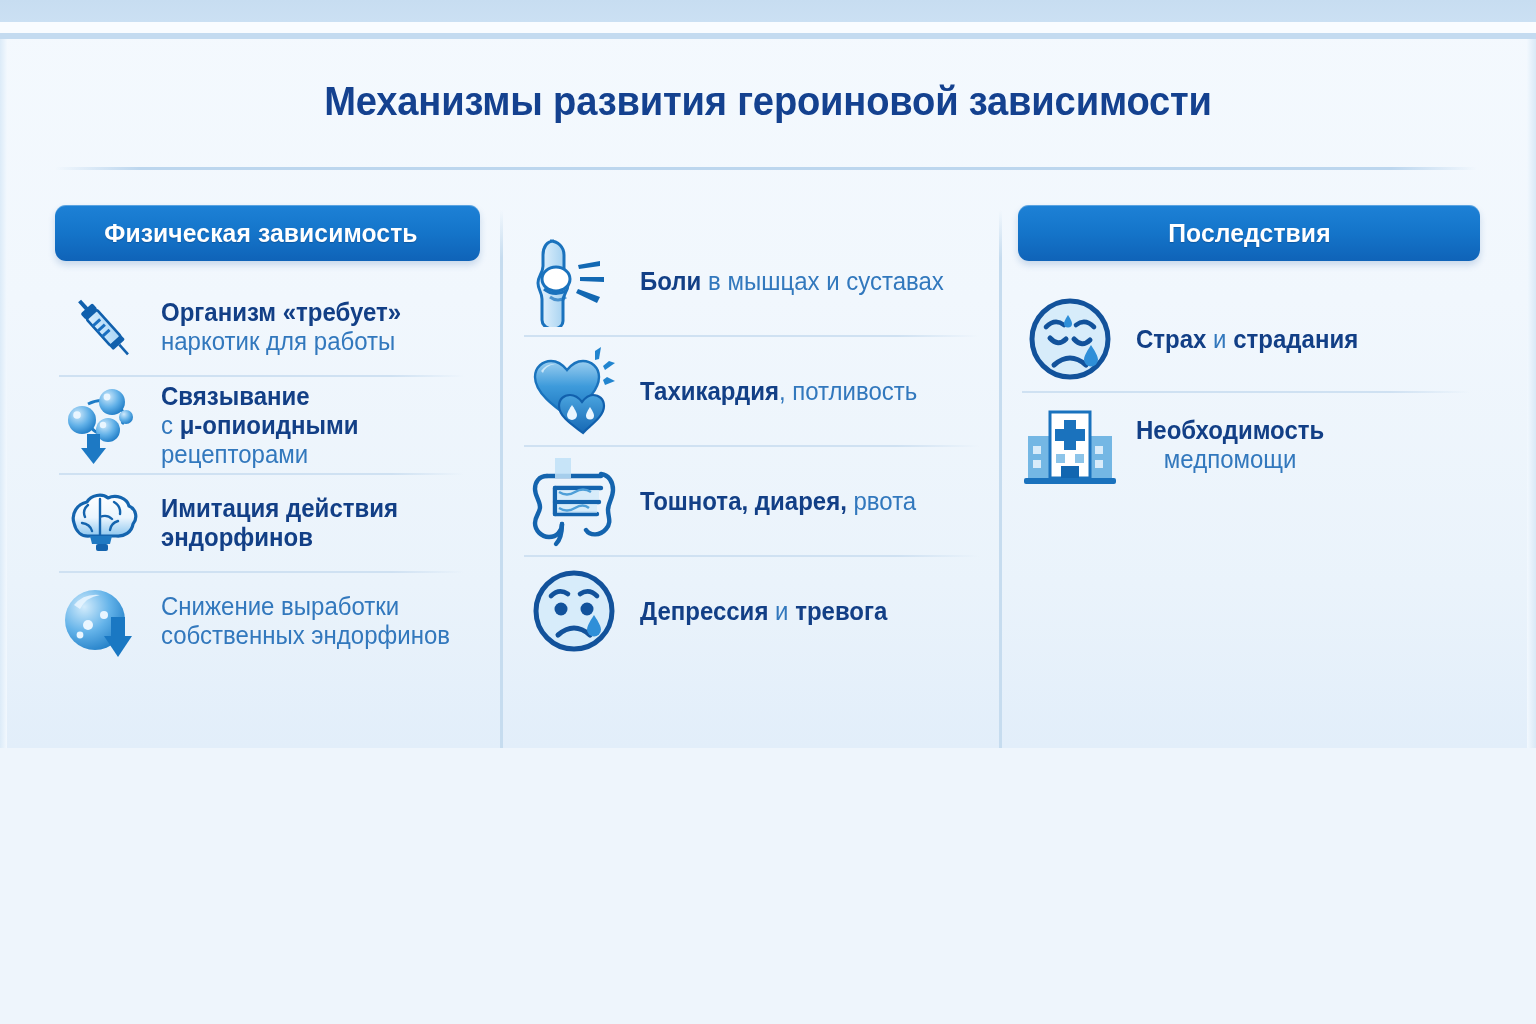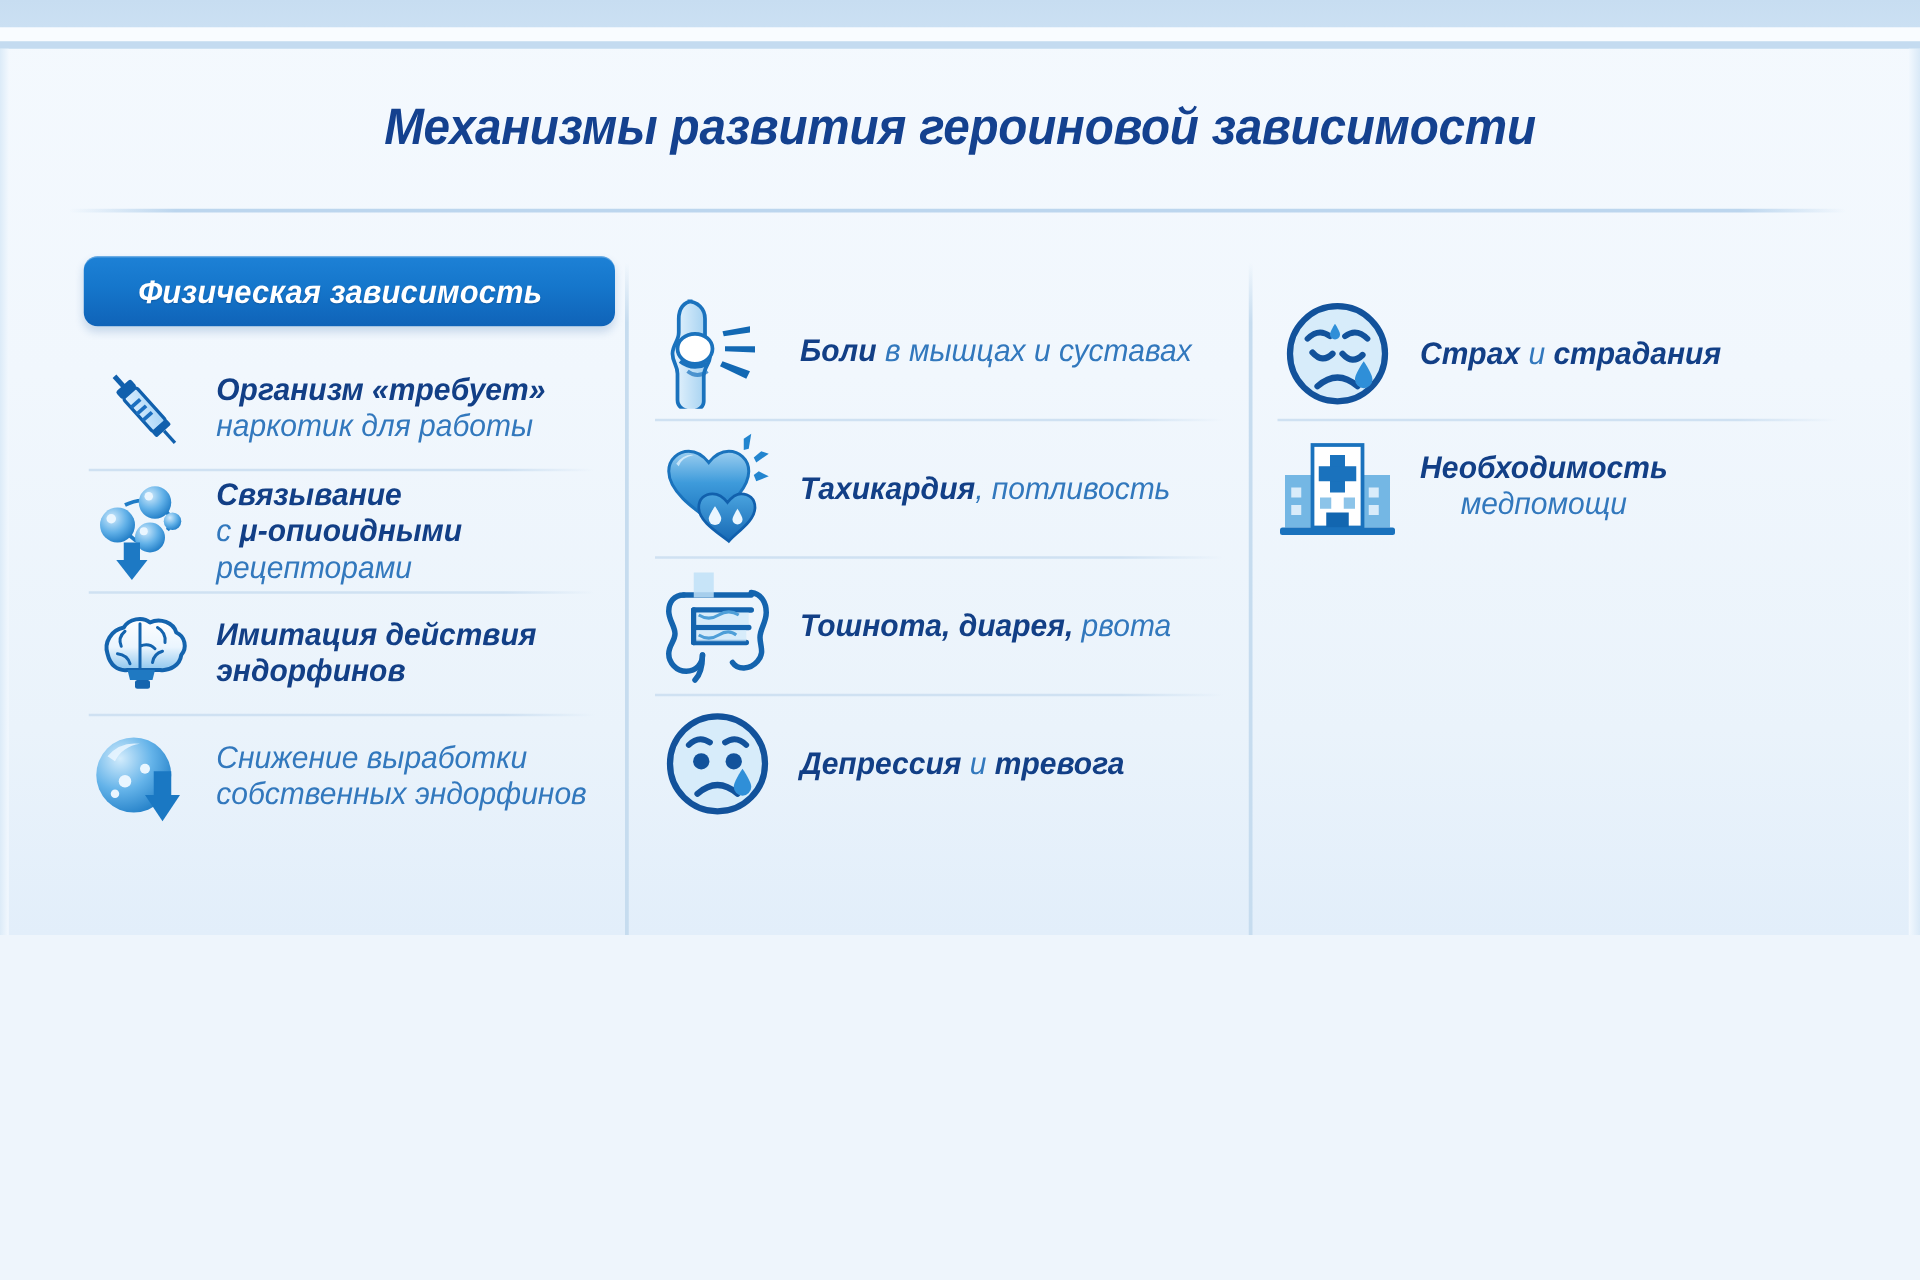--- a/index.html
+++ b/index.html
@@ -6,21 +6,20 @@
   body{
     width:1536px;height:1024px;overflow:hidden;
     font-family:"Liberation Sans","DejaVu Sans",sans-serif;
     background:#eef5fc;
   }
   .poster{
     position:relative;width:1536px;height:748px;
     background:
       linear-gradient(180deg,#f4f9fe 0%,#f1f7fd 40%,#eaf3fb 78%,#e2eefa 100%);
     overflow:hidden;
-    font-style:italic;
   }
   
   .band-top-fill{position:absolute;left:0;top:0;width:1536px;height:22px;
     background:linear-gradient(180deg,#c7ddf1 0%,#cbe0f3 100%);}
   .band-top-line{position:absolute;left:0;top:33px;width:1536px;height:6px;
     background:#c4dbf0;}
   .band-top-gap{position:absolute;left:0;top:22px;width:1536px;height:11px;background:#f9fcff;}
   .band-bot-line{position:absolute;left:0;top:981px;width:1536px;height:5px;background:#c0d8ee;}
   .band-bot-gap{position:absolute;left:0;top:986px;width:1536px;height:11px;background:#eaf4fd;}
   .band-bot-fill{position:absolute;left:0;top:997px;width:1536px;height:27px;
@@ -39,21 +38,21 @@
     transform:scaleX(0.93);
   }
   .title-rule{
     position:absolute;left:55px;top:167px;width:1422px;height:3px;
     background:linear-gradient(90deg,rgba(176,206,234,0) 0%,#bcd6ee 6%,#bcd6ee 94%,rgba(176,206,234,0) 100%);
   }
 
   
   .columns{position:absolute;left:0;top:205px;width:1536px;height:620px;}
   .col{position:absolute;top:0;}
-  .col-0{left:67px;width:425px;}
+  .col-0{left:55px;width:425px;}
   .col-1{left:520px;width:460px;}
   .col-2{left:1018px;width:462px;}
 
   .vdiv{position:absolute;top:5px;width:3px;height:600px;
     background:linear-gradient(180deg,rgba(190,214,235,0) 0%,#c6dcef 8%,#c6dcef 92%,rgba(190,214,235,0) 100%);}
   .vdiv-1{left:500px;}
   .vdiv-2{left:999px;}
 
   .hdr{
     position:relative;height:56px;border-radius:11px;
@@ -354,20 +353,23 @@
           </div>
           <div class="txt">
             <div><b>Депрессия</b><span class="lt"> и </span><b>тревога</b></div>
           </div>
         </div>
 
       </div>
     </div>
 
     <div class="col col-2">
+      <div class="hdr">
+        <span>Последствия</span>
+      </div>
       <div class="items">
 
         <div class="item">
           <div class="icon">
             <svg width="92" height="92" viewBox="0 0 92 92">
               <circle cx="46" cy="46" r="38" fill="#d7ecfa" stroke="#12529b" stroke-width="5"></circle>
               <path d="M22 34q9-9 18-2" stroke="#12529b" stroke-width="4.6" fill="none" stroke-linecap="round"></path>
               <path d="M70 34q-9-9-18-2" stroke="#12529b" stroke-width="4.6" fill="none" stroke-linecap="round"></path>
               <path d="M26 45q8 9 16 1" stroke="#12529b" stroke-width="5" fill="none" stroke-linecap="round"></path>
               <path d="M50 46q8 9 16 1" stroke="#12529b" stroke-width="5" fill="none" stroke-linecap="round"></path>

